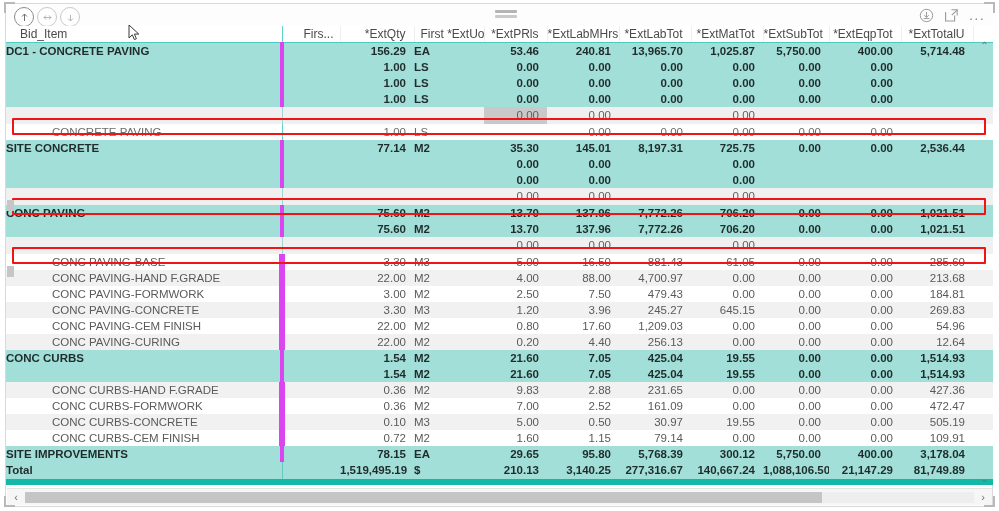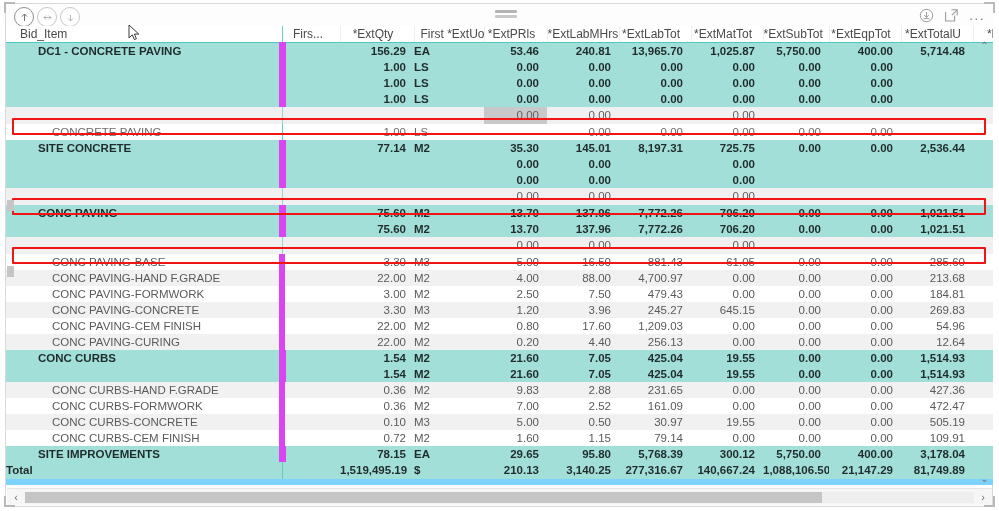--- a/index.html
+++ b/index.html
@@ -49,21 +49,21 @@
   .top-handle .bar2{width:22px;height:3px;background:#c9c9c9;border-radius:1px;}
 
   .hdr-right{position:absolute;right:8px;top:3px;display:flex;align-items:center;gap:9px;color:#9b9b9b;}
   .hdr-right .gi{width:16px;height:16px;display:flex;align-items:center;justify-content:center;}
   .dots{font-size:15px;letter-spacing:1.2px;line-height:8px;color:#8f8f8f;}
 
   
   .table-wrap{
     position:absolute;left:6px;top:26px;right:6px;bottom:26px;
     overflow:hidden;
-    background:#7dd3fc;
+    background:#14b8a6;
   }
   table.matrix{
     border-collapse:collapse;
     width:1006px;
     table-layout:fixed;
     font-size:11.5px;
   }
   table.matrix th, table.matrix td{
     padding:0 8px 0 0;
     height:16px;
@@ -76,20 +76,21 @@
   
   thead th{
     font-weight:400;
     color:#4a4a4a;
     font-size:12px;
     height:27px;
     line-height:27px;
     vertical-align:bottom;
     background:#ffffff;
     border-bottom:1.5px solid #4fc9c0;
+    text-align:right;
     border-left:1px solid #eeeeee;
   }
   thead th.c-name{text-align:left;padding-left:14px;border-left:none;}
   thead th.c-first{padding-right:6px;}
 
   
   col.w-name{width:276px;}
   col.w-first{width:58px;}
   col.w-qty{width:74px;}
   col.w-uom{width:70px;}
@@ -106,21 +107,21 @@
     color:#3a3a3a;
   }
   td.c-name{text-align:left;padding-left:14px;color:#4a4a4a;}
   td.c-uom{text-align:left;padding-left:6px;}
 
   
   td.c-name, th.c-name{border-right:1px solid #63d0c7;}
 
   
   tr.grp td{background:#a3dfd9;font-weight:bold;color:#1f2c2b;}
-  tr.grp td.c-name{border-right:7px solid #d946ef;padding-left:32px;}
+  tr.grp td.c-name{border-right:4px solid #d946ef;}
 
   
   tr.det td{background:#ffffff;color:#5a5a5a;}
   tr.det.alt td{background:#f1f1f1;color:#5a5a5a;}
   tr.det td.c-name{padding-left:46px;border-right:6px solid #d946ef;}
   tr.det td.c-uom{color:#5a5a5a;}
 
   
   tr.sub td{background:#ffffff;color:#6b6b6b;}
   tr.sub td.c-name{padding-left:46px;border-right:1px solid #63d0c7;}

